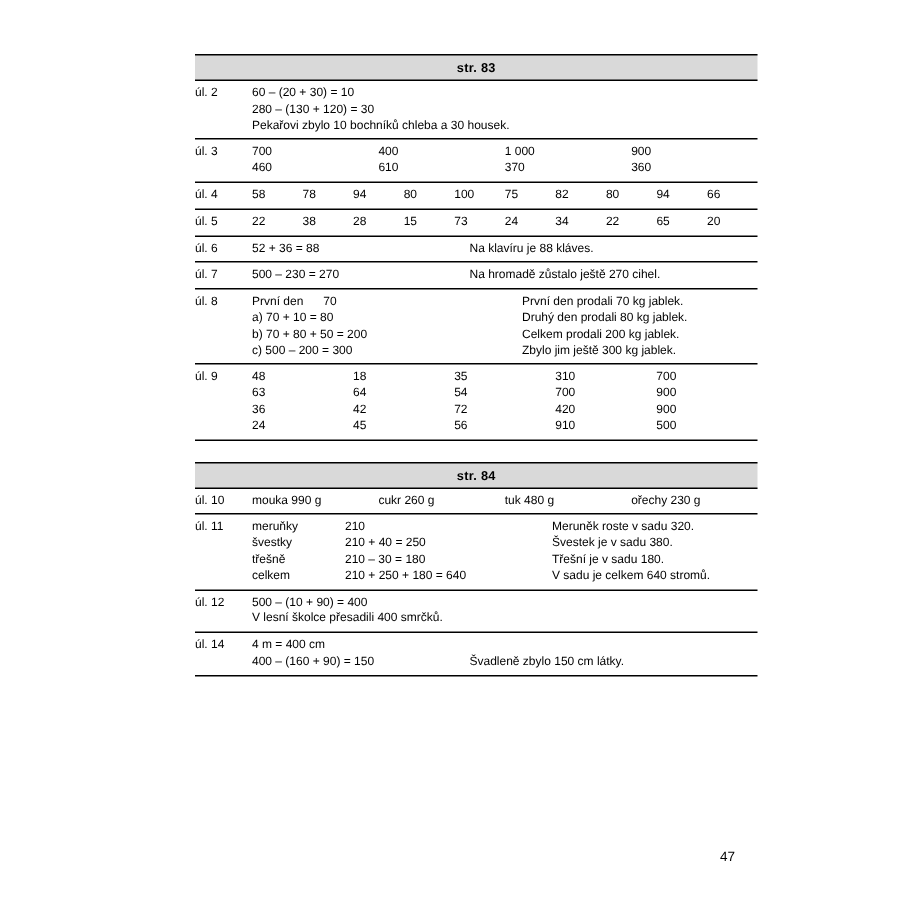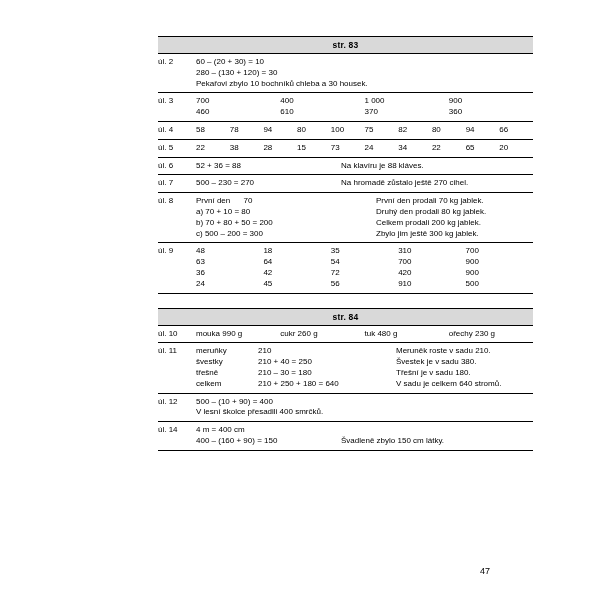--- a/index.html
+++ b/index.html
@@ -17,21 +17,20 @@
   }
   .page {
     position: relative;
     width: 600px;
     height: 600px;
     box-sizing: border-box;
     padding: 36px 95px 0 130px;
   }
   .section {
     width: 375px;
-    margin-left: 28px;
   }
   .section-header {
     background: #d9d9d9;
     text-align: center;
     font-weight: bold;
     font-size: 8.5px;
     padding: 3px 0 3px 0;
     border-top: 1px solid #000;
     border-bottom: 1px solid #000;
     letter-spacing: 0.2px;
@@ -335,21 +334,21 @@
                 <div class="ln">
                   <div class="n">třešně</div>
                   <div>210 – 30 = 180</div>
                 </div>
                 <div class="ln">
                   <div class="n">celkem</div>
                   <div>210 + 250 + 180 = 640</div>
                 </div>
               </div>
               <div class="rcol lines">
-                <div>Meruněk roste v sadu 210.</div>
+                <div>Meruněk roste v sadu 320.</div>
                 <div>Švestek je v sadu 380.</div>
                 <div>Třešní je v sadu 180.</div>
                 <div>V sadu je celkem 640 stromů.</div>
               </div>
             </div>
           </td>
         </tr>
 
         <tr>
           <td class="label">úl. 12</td>

